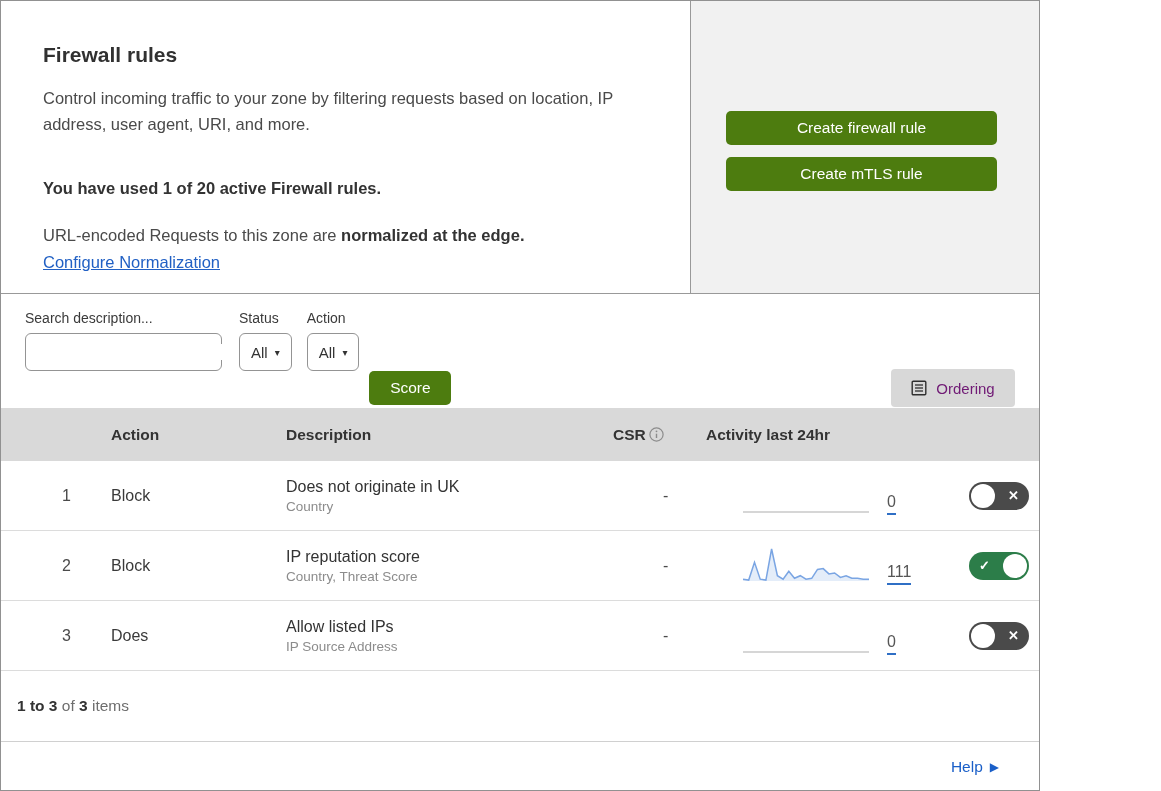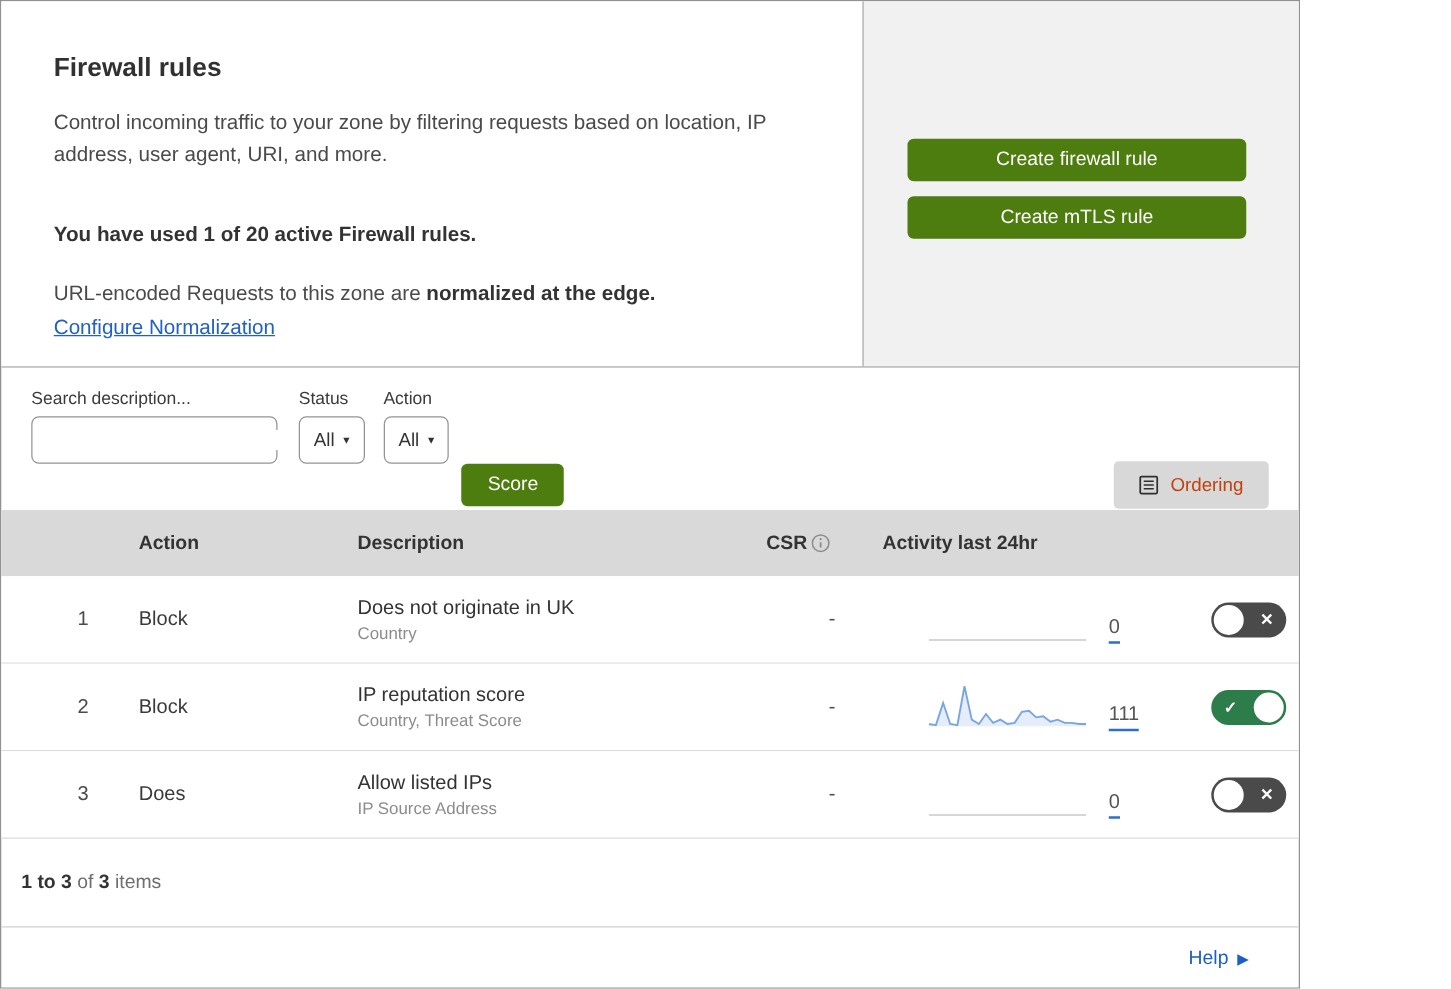--- a/index.html
+++ b/index.html
@@ -26,21 +26,21 @@
   .fgroup { display:flex; flex-direction:column;justify-content:flex-end; }
   .flabel { font-size:14px; color:#3a3a3a; margin-bottom:7px; }
   .search-box { width:197px; height:38px; border:1px solid #949494; border-radius:6px; display:flex; align-items:center; padding:0 10px; background:#fff; }
   .search-box input { border:none; outline:none; flex:1; font-size:14px; font-family:"Liberation Sans",sans-serif; margin-left:8px; }
   .dropdown { height:38px; border:1px solid #949494; border-radius:6px; display:flex; align-items:center; gap:7px; padding:0 11px; font-size:15px; color:#333; cursor:pointer; background:#fff; }
   .caret { font-size:10px; color:#333; }
   .g-status { margin-left:17px; }
   .g-action { margin-left:15px; }
   .btn-search { width:82px; align-self:flex-end; margin-left:10px; margin-bottom:3px; }
   .btn-ordering { margin-left:auto; align-self:flex-end; margin-bottom:1px; width:124px; height:38px; background:#d8d8d8; border:none; border-radius:4px;
-    display:flex; align-items:center; justify-content:center; gap:9px; font-size:15px; color:#c2410c; font-family:"Liberation Sans",sans-serif; cursor:pointer; }
+    display:flex; align-items:center; justify-content:center; gap:9px; font-size:15px; color:#701a75; font-family:"Liberation Sans",sans-serif; cursor:pointer; }
 
   
   .row-grid { display:grid; grid-template-columns:96px 175px 309px 110px 240px 1fr; }
   .thead { background:#d9d9d9; height:53px; align-items:center; font-size:15.5px; font-weight:700; color:#333; }
   .h-action { padding-left:14px; }
   .h-desc { padding-left:14px; }
   .h-csr { padding-left:32px; display:flex; align-items:center; gap:3px; }
   .h-activity { padding-left:15px; }
   .trow { height:70px; border-bottom:1px solid #dcdcdc; align-items:center; background:#fff; }
   .c-num { text-align:right; padding-right:26px; font-size:16px; color:#4a4a4a; }

